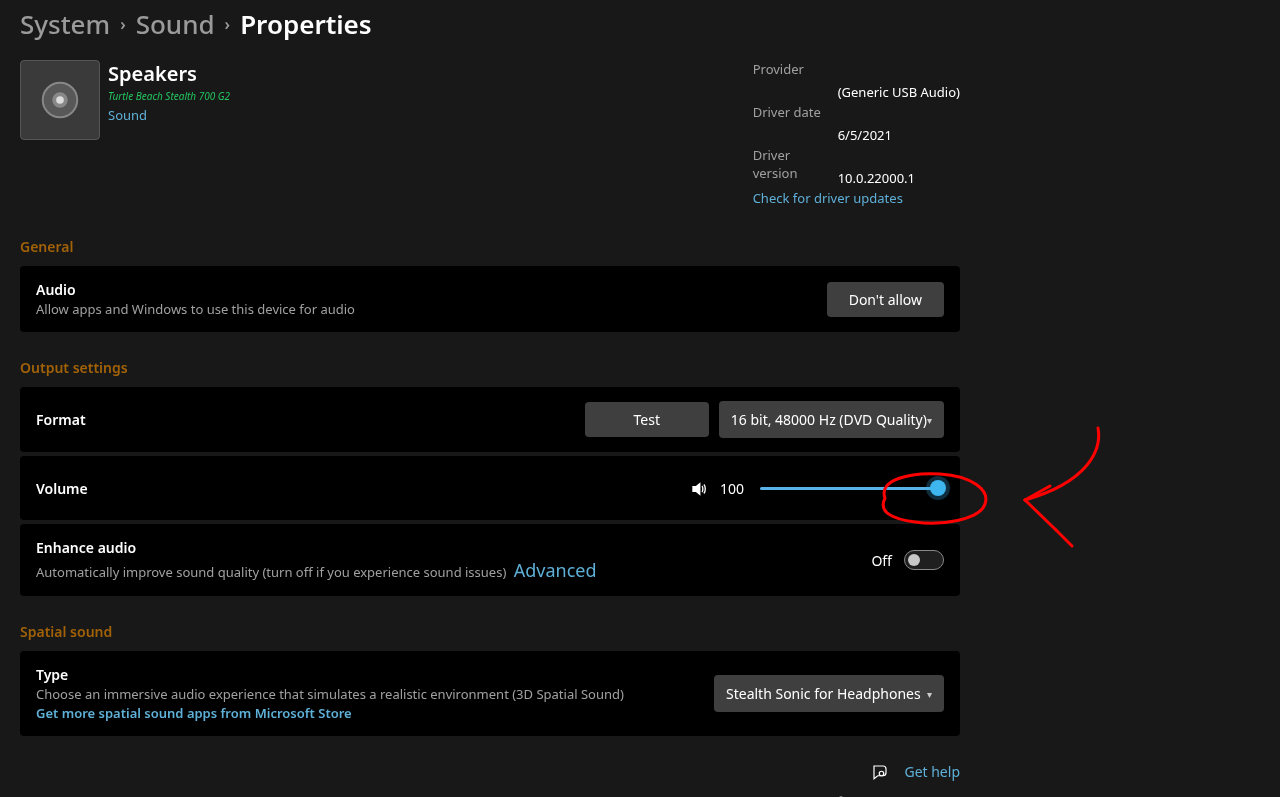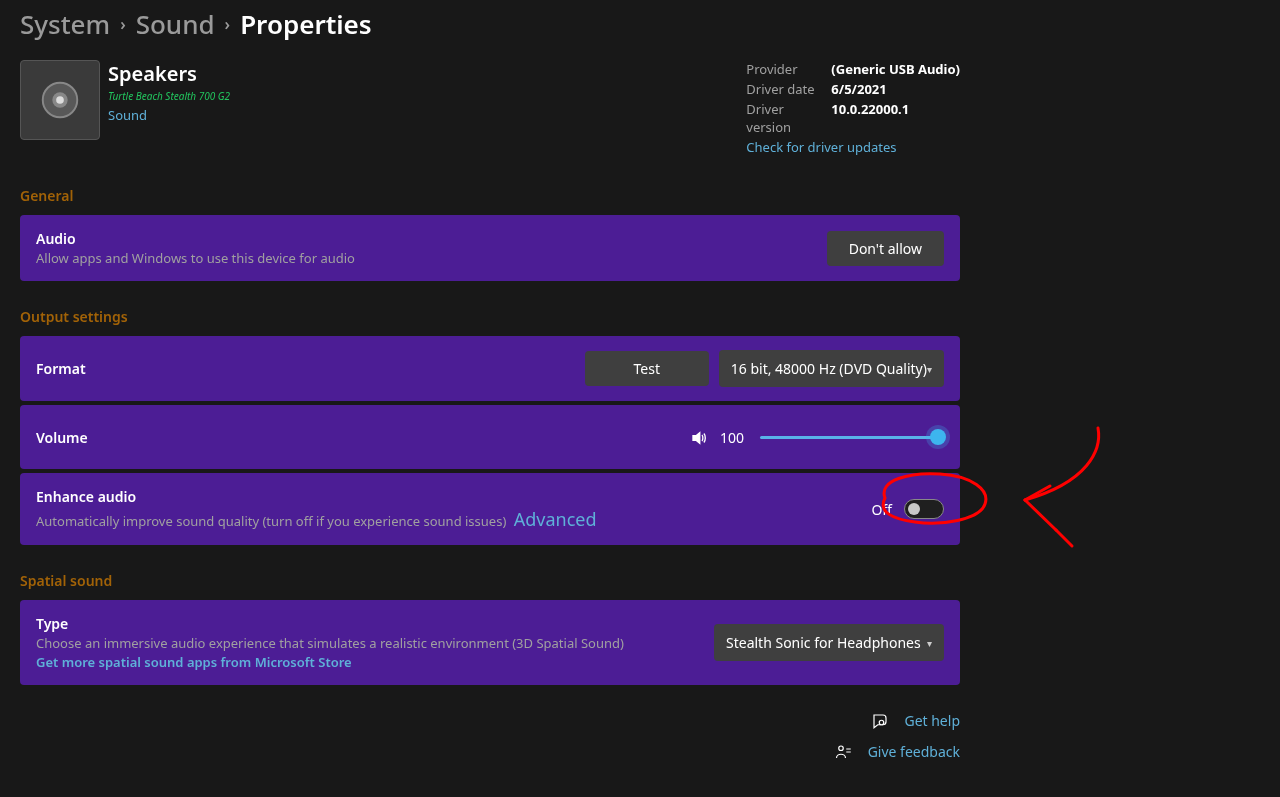--- a/index.html
+++ b/index.html
@@ -33,24 +33,24 @@
     border-radius: 4px;
     display: flex; align-items: center; justify-content: center;
   }
   .device-icon svg { width: 46px; height: 46px; }
   .device-info h2 { font-size: 20px; font-weight: 600; margin-bottom: 2px; }
   .device-info .sub { color: #22c55e; font-size: 10px; margin-bottom: 2px; font-style: italic; }
   .link { color: #5fb0d8; font-size: 13px; cursor: pointer; }
   .driver-info { font-size: 13px; }
   .driver-info .row { display: flex; margin-bottom: 2px; }
   .driver-info .label { color: #a0a0a0; width: 85px; }
-  .driver-info .value { font-weight: 700; }
+  .driver-info .value { font-weight: 400; margin-top: 23px; }
   .section-title { font-weight: 600; font-size: 14px; margin-bottom: 10px; color: #a16207; }
   .card {
-    background: #4c1d95;
+    background: #000000;
     border-radius: 4px;
     padding: 14px 16px;
     margin-bottom: 4px;
     display: flex;
     align-items: center;
     justify-content: space-between;
     min-height: 64px;
   }
   .card .left {}
   .card .title { font-weight: 600; font-size: 14px; }

